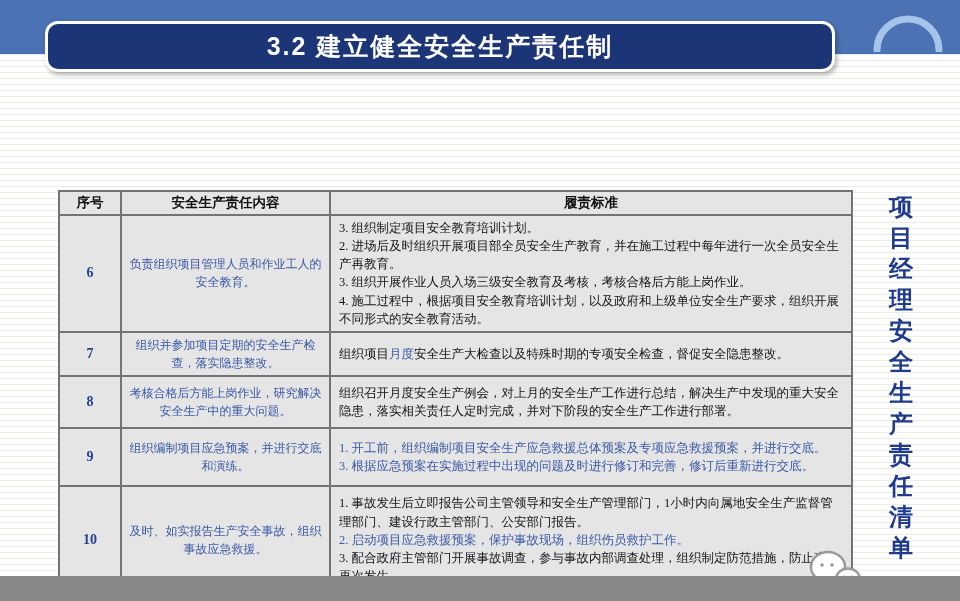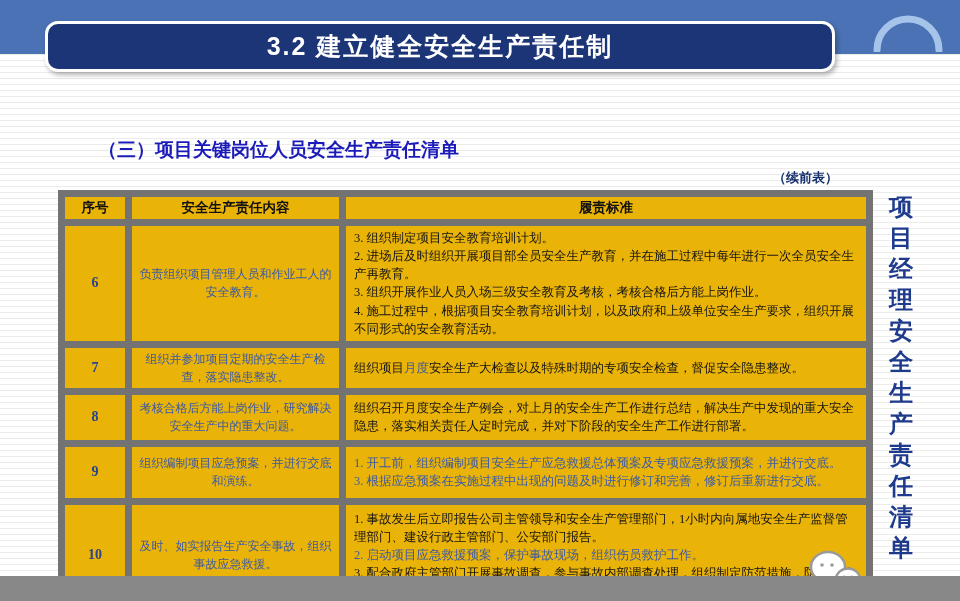--- a/index.html
+++ b/index.html
@@ -30,21 +30,21 @@
   .continue-note{
     position:absolute;left:58px;top:169px;width:780px;text-align:right;
     color:#16306e;font-size:13px;font-weight:bold;
     font-family:"Liberation Serif",serif;
   }
   table.resp-table{
     position:absolute;left:58px;top:190px;width:787px;
     border-collapse:collapse;table-layout:fixed;background:#ffffff;
     font-family:"Liberation Serif",serif;
   }
-  .resp-table th,.resp-table td{border:7px solid #737373;background:#eab308;}
+  .resp-table th,.resp-table td{border:2px solid #737373;background:#e5e5e5;}
   .resp-table th{font-size:13.5px;height:22px;color:#111;text-align:center;padding:0;}
   .resp-table th:nth-child(1){width:60px;}
   .resp-table th:nth-child(2){width:207px;}
   .resp-table th:nth-child(3){width:520px;}
   .resp-table tbody tr:nth-child(1){height:110px;}
   .resp-table tbody tr:nth-child(2){height:44px;}
   .resp-table tbody tr:nth-child(3){height:52px;}
   .resp-table tbody tr:nth-child(4){height:58px;}
   .resp-table tbody tr:nth-child(5){height:108px;}
   td.no{text-align:center;font-weight:bold;font-size:14px;color:#27438f;vertical-align:middle;}
@@ -74,22 +74,20 @@
   <div class="top-strip"></div>
 
   <svg class="crescent" width="84" height="50" viewBox="0 0 84 50">
     <path d="M 11 48 A 31 31 0 0 1 73 48" fill="none" stroke="#a6c4ea" stroke-width="7" stroke-linecap="round"></path>
   </svg>
 
   <div class="banner">
     <span class="banner-title">3.2  建立健全安全生产责任制</span>
   </div>
 
-  <div class="heading-blue">（三）项目关键岗位人员安全生产责任清单</div>
-  <div class="continue-note">（续前表）</div>
 
   <table class="resp-table">
     <thead>
       <tr>
           <th>序号</th>
           <th>安全生产责任内容</th>
           <th>履责标准</th>
         </tr>
     </thead>
     <tbody>

